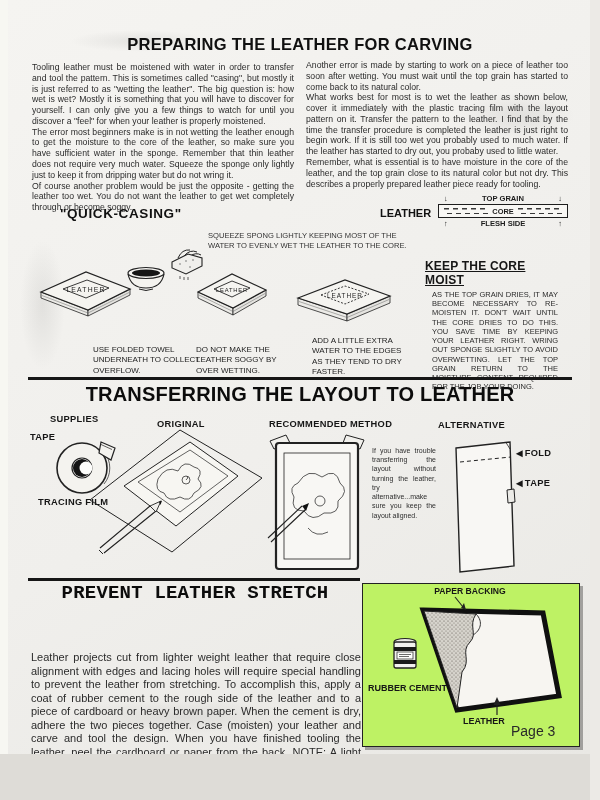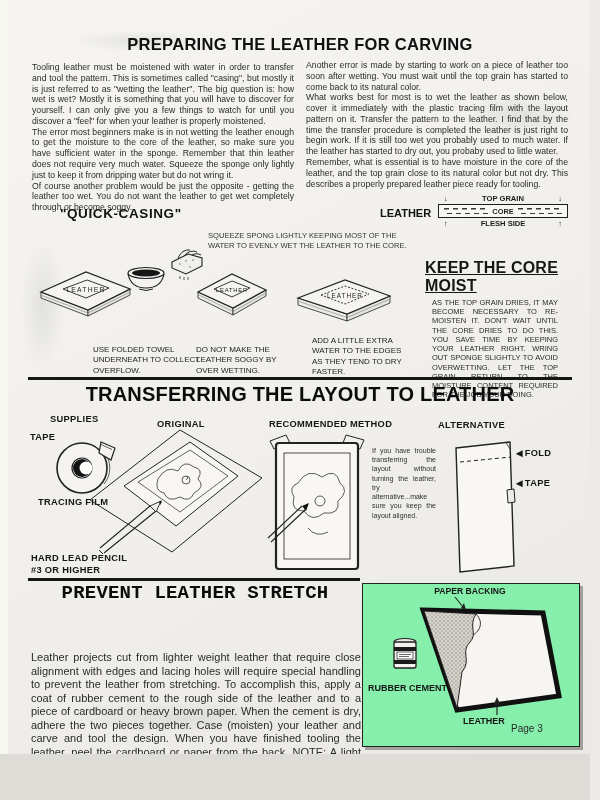--- a/index.html
+++ b/index.html
@@ -36,21 +36,21 @@
     background-size:100% 1.5px,100% 1.5px; background-position:0 0,3px 4.5px; background-repeat:no-repeat; }
 
   .squeeze-note { position:absolute; left:208px; top:231px; width:202px; font-size:7.6px; line-height:1.3; color:#333; }
 
   .cap { position:absolute; font-size:8px; line-height:1.3; color:#222; }
   .cap-towel { left:64px;  top:345px; width:112px;margin-left:29px; }
   .cap-soggy { left:196px; top:345px; width:104px; }
   .cap-edges { left:312px; top:336px; width:96px;  }
 
   .km { position:absolute; left:425px; top:259px; width:133px; }
-  .km-h { margin:0 0 3px 0; font-size:16px; font-weight:bold; text-decoration:underline; color:#161616; letter-spacing:.2px; }
+  .km-h { margin:0 0 3px 0; font-size:12px; font-weight:bold; text-decoration:underline; color:#161616; letter-spacing:.2px; }
   .km-b { font-size:7.5px; line-height:1.23; text-align:justify; color:#2a2a2a;margin-left:7px; }
 
   .rule1 { position:absolute; left:28px; top:377px; width:544px; height:2.5px; background:#161616; }
   .h-transfer { position:absolute; left:10px; top:383px; width:580px; text-align:center;
     font-size:20px; font-weight:bold; letter-spacing:.2px; color:#0c0c0c; }
 
   .lbl { position:absolute; font-size:9.3px; font-weight:bold; letter-spacing:.3px; color:#161616; }
   .lbl-supplies { left:50px;  top:414px; }
   .lbl-tape     { left:30px;  top:432px; }
   .lbl-original { left:157px; top:419px; }
@@ -63,25 +63,25 @@
   .ptr { font-size:8.5px; margin-right:2px; }
 
   .alt-note { position:absolute; left:372px; top:446px; width:64px; font-size:7px; line-height:1.32; text-align:justify; color:#2e2e2e; }
 
   .rule2 { position:absolute; left:28px; top:578px; width:332px; height:2.5px; background:#161616; }
   .h-prevent { position:absolute; left:30px; top:582px; width:330px; text-align:center;
     font-size:19px; font-weight:bold; letter-spacing:.2px; color:#0c0c0c;font-family:Liberation Mono, monospace; }
   .stretch-body { position:absolute; left:31px; top:651px; width:330px; font-size:11px; line-height:1.23; text-align:justify; color:#2b2b2b; }
 
   .pbox { position:absolute; left:362px; top:583px; width:216px; height:162px;
-    border:1.5px solid #222; background:#86efac; box-shadow:3px 3px 0 rgba(70,70,68,.45); }
+    border:1.5px solid #222; background:#bef264; box-shadow:3px 3px 0 rgba(70,70,68,.45); }
   .pb-label { position:absolute; left:40px; top:2px; width:134px; text-align:center; font-size:8.6px; font-weight:bold; color:#161616; }
   .rc-label { position:absolute; left:5px;  top:99px;  font-size:9px; font-weight:bold; color:#161616; }
   .lt-label { position:absolute; left:100px; top:132px; font-size:9px; font-weight:bold; color:#161616; }
-  .pg { position:absolute; left:148px; top:139px; font-size:10px; color:#2a2a2a; }
+  .pg { position:absolute; left:148px; top:139px; font-size:14px; color:#2a2a2a; }
 
   svg { position:absolute; overflow:visible; }
   .art-leather1 { left:38px;  top:268px; }
   .art-leather2 { left:196px; top:270px; }
   .art-leather3 { left:295px; top:276px; }
   .art-bowl     { left:126px; top:266px; }
   .art-sponge   { left:168px; top:244px; }
   .art-tape     { left:55px;  top:434px; }
   .art-film     { left:88px;  top:424px; }
   .art-recomm   { left:268px; top:433px; }
@@ -199,21 +199,20 @@
     <div class="km-b">AS THE TOP GRAIN DRIES, IT MAY BECOME NECESSARY TO RE-MOISTEN IT. DON'T WAIT UNTIL THE CORE DRIES TO DO THIS. YOU SAVE TIME BY KEEPING YOUR LEATHER RIGHT. WRING OUT SPONGE SLIGHTLY TO AVOID OVERWETTING. LET THE TOP GRAIN RETURN TO THE MOISTURE CONTENT REQUIRED FOR THE JOB YOUR DOING.</div>
   </div>
 
   <div class="rule1"></div>
   <div class="h-transfer">TRANSFERRING THE LAYOUT TO LEATHER</div>
 
   <div class="lbl lbl-supplies">SUPPLIES</div>
   <div class="lbl lbl-tape">TAPE</div>
   <div class="lbl lbl-original">ORIGINAL</div>
   <div class="lbl lbl-film">TRACING FILM</div>
-  <div class="lbl lbl-pencil">HARD LEAD PENCIL #3 OR HIGHER</div>
   <div class="lbl lbl-recomm">RECOMMENDED METHOD</div>
   <div class="lbl lbl-altern">ALTERNATIVE</div>
   <div class="lbl lbl-fold"><span class="ptr">◀</span><span>FOLD</span></div>
   <div class="lbl lbl-tape2"><span class="ptr">◀</span><span>TAPE</span></div>
 
   <svg class="art-tape" width="62" height="66" viewBox="0 0 62 66">
     <circle cx="27" cy="34" r="25" fill="#f4f3ef" stroke="#222" stroke-width="1.6"></circle>
     <path d="M49,18 A25,25 0 0 1 49,50" fill="none" stroke="#222" stroke-width="0.7"></path>
     <circle cx="27" cy="34" r="10" fill="#fdfdfb" stroke="#222" stroke-width="1.2"></circle>
     <circle cx="27" cy="34" r="9" fill="#141414"></circle>

